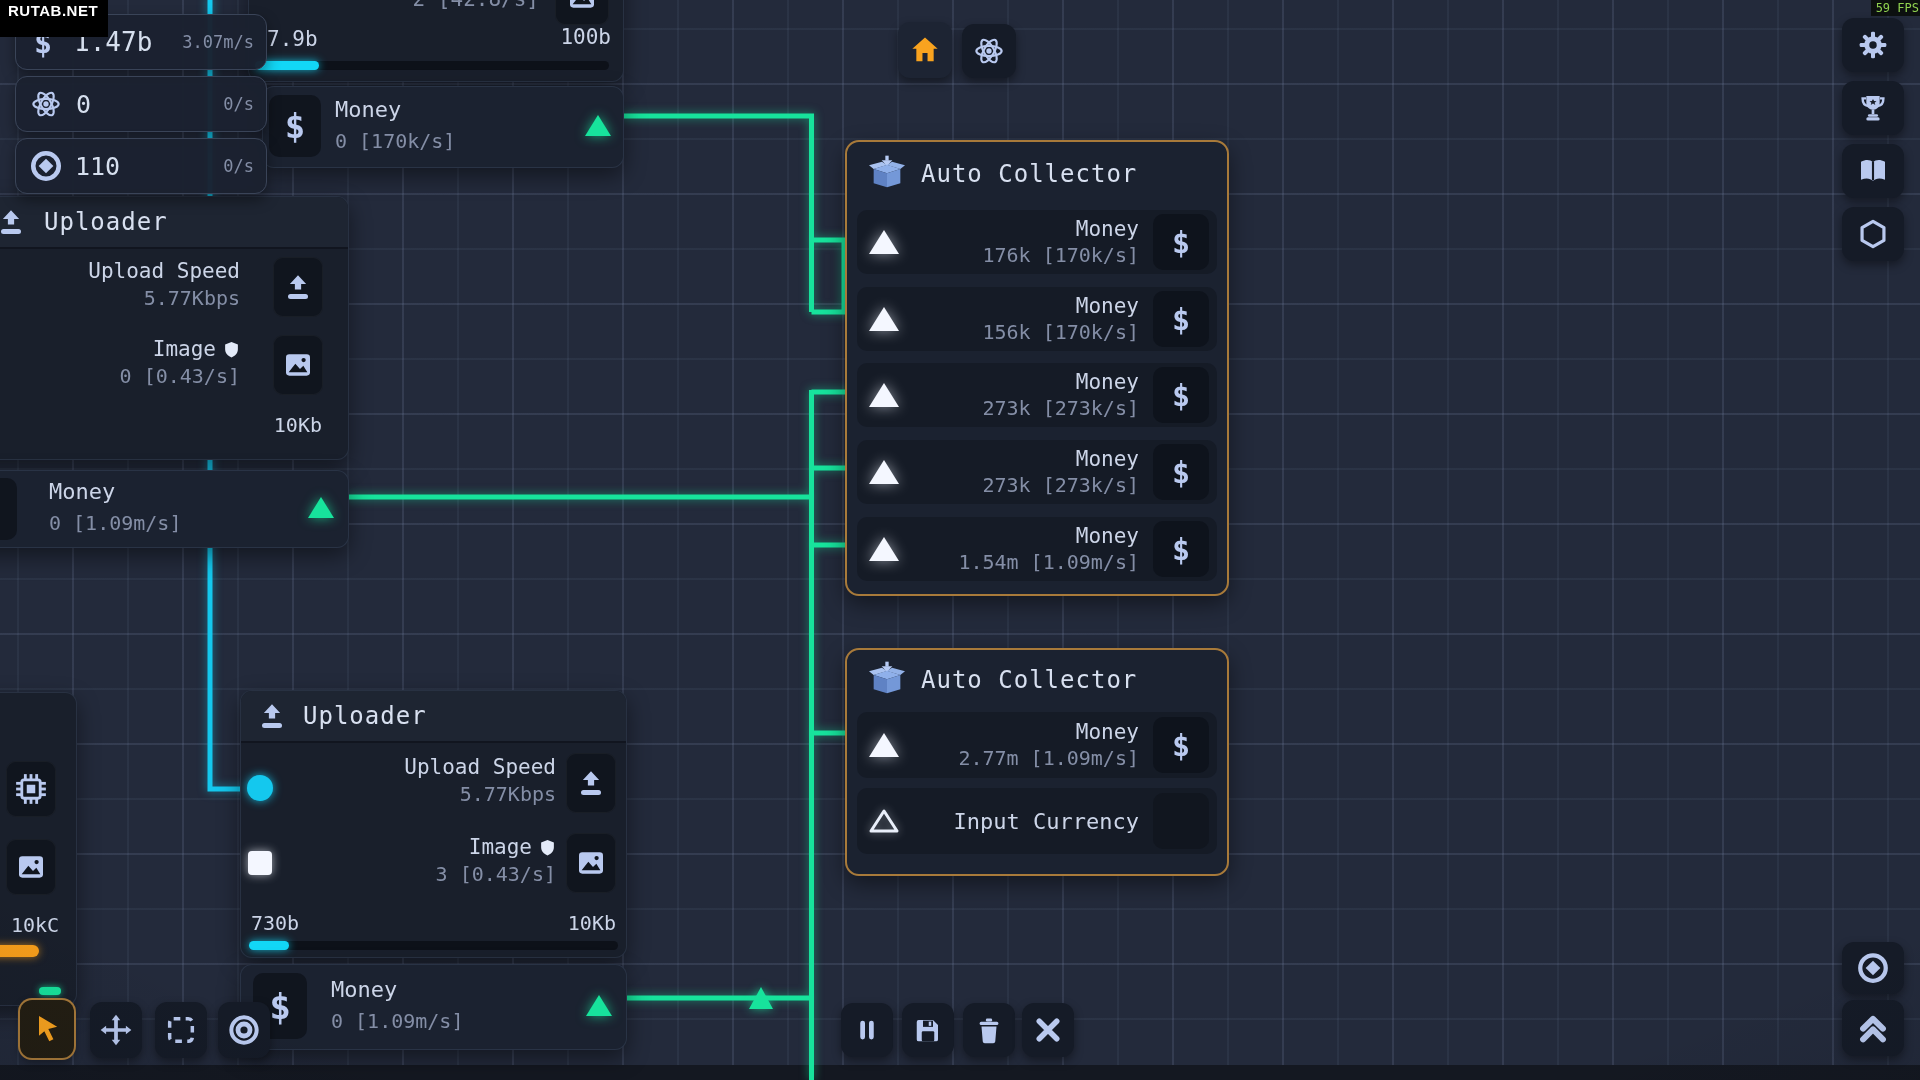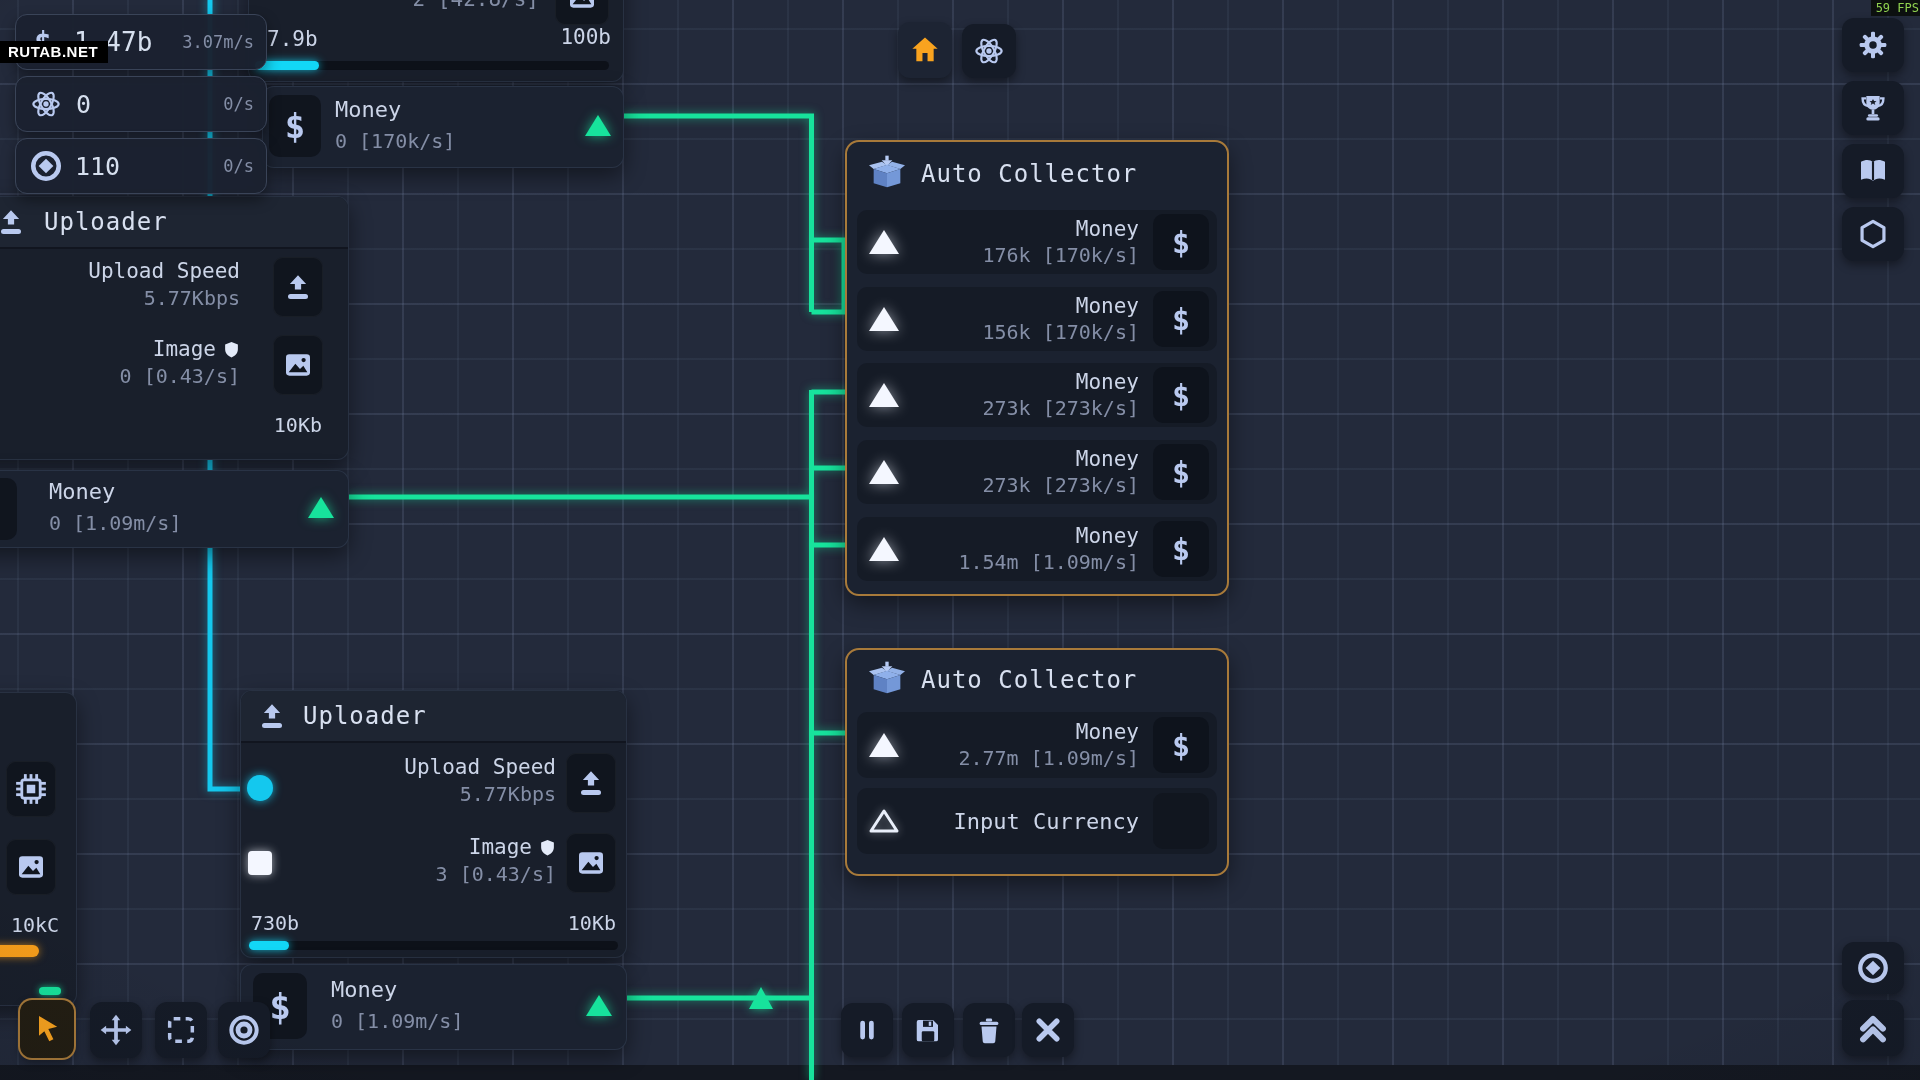--- a/index.html
+++ b/index.html
@@ -40,21 +40,21 @@
   .dollar-btn{position:absolute;right:8px;top:50%;transform:translateY(-50%);width:56px;height:56px;background:#0e131c;border-radius:10px;display:flex;align-items:center;justify-content:center;font-weight:bold;font-size:30px;color:#b9c9ef;}
   
   .panel{position:absolute;left:15px;width:250px;height:54px;background:rgba(27,33,48,.97);border:1.5px solid #3a4458;border-radius:12px;box-shadow:0 6px 14px rgba(0,0,0,.4);display:flex;align-items:center;}
   .panel .pval{font-size:26px;color:#d6dfee;}
   .panel .prate{position:absolute;right:12px;font-size:17px;color:#848ea6;}
   .hud-btn{position:absolute;background:#151b27;border-radius:12px;box-shadow:0 4px 10px rgba(0,0,0,.4);display:flex;align-items:center;justify-content:center;}
   .hud-btn.active-home{background:#1d2433;}
   .hud-btn.active-tool{background:#231e13;box-shadow:0 0 0 2px #a87a3a,0 4px 10px rgba(0,0,0,.4);}
   svg{display:block;}
   #vignette{position:absolute;inset:0;pointer-events:none;background:radial-gradient(120% 115% at 52% 42%, rgba(0,0,0,0) 55%, rgba(5,8,14,.42) 100%);z-index:7;}
-  #watermark{position:absolute;left:0;top:0;background:#000;color:#fff;font-family:"Liberation Sans",sans-serif;font-weight:bold;font-size:15px;letter-spacing:.5px;padding:2px 10px 3px 8px;z-index:10;margin-top:41px;}
+  #watermark{position:absolute;left:0;top:0;background:#000;color:#fff;font-family:"Liberation Sans",sans-serif;font-weight:bold;font-size:15px;letter-spacing:.5px;padding:2px 10px 18px 8px;z-index:10;}
   #fps{position:absolute;right:-4px;top:0;background:rgba(8,12,8,.85);color:#8fd14f;font-size:12px;padding:1px 5px;z-index:10;}
   #bottomstrip{position:absolute;left:0;bottom:0;width:1920px;height:15px;background:#141821;z-index:0;}
 </style>
 </head>
 <body>
 
 <div id="canvas">
 
   <div id="bottomstrip"></div>
 

